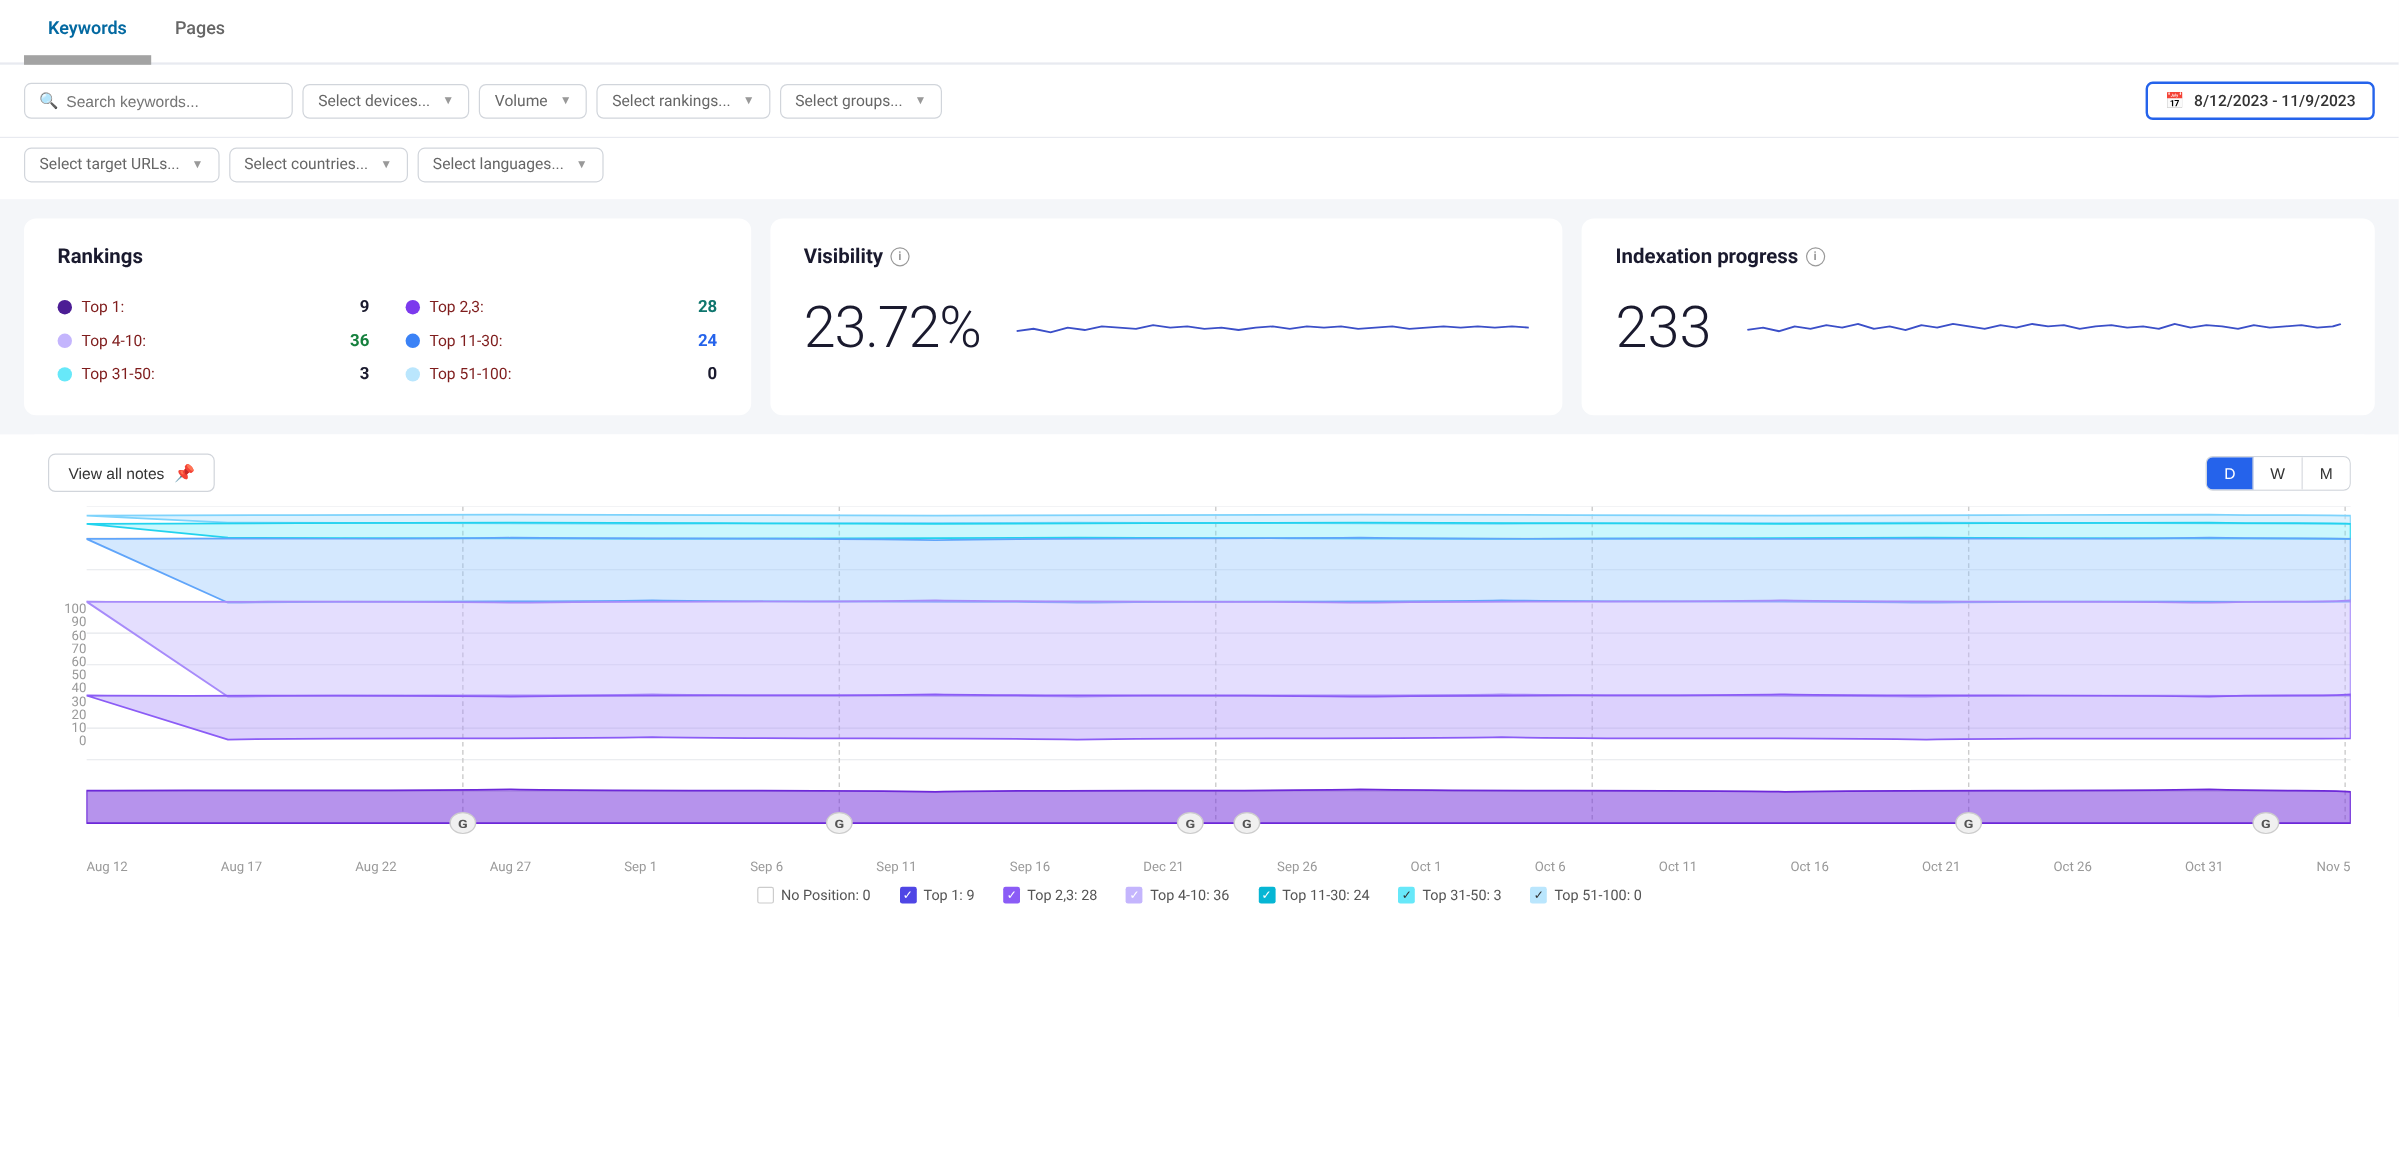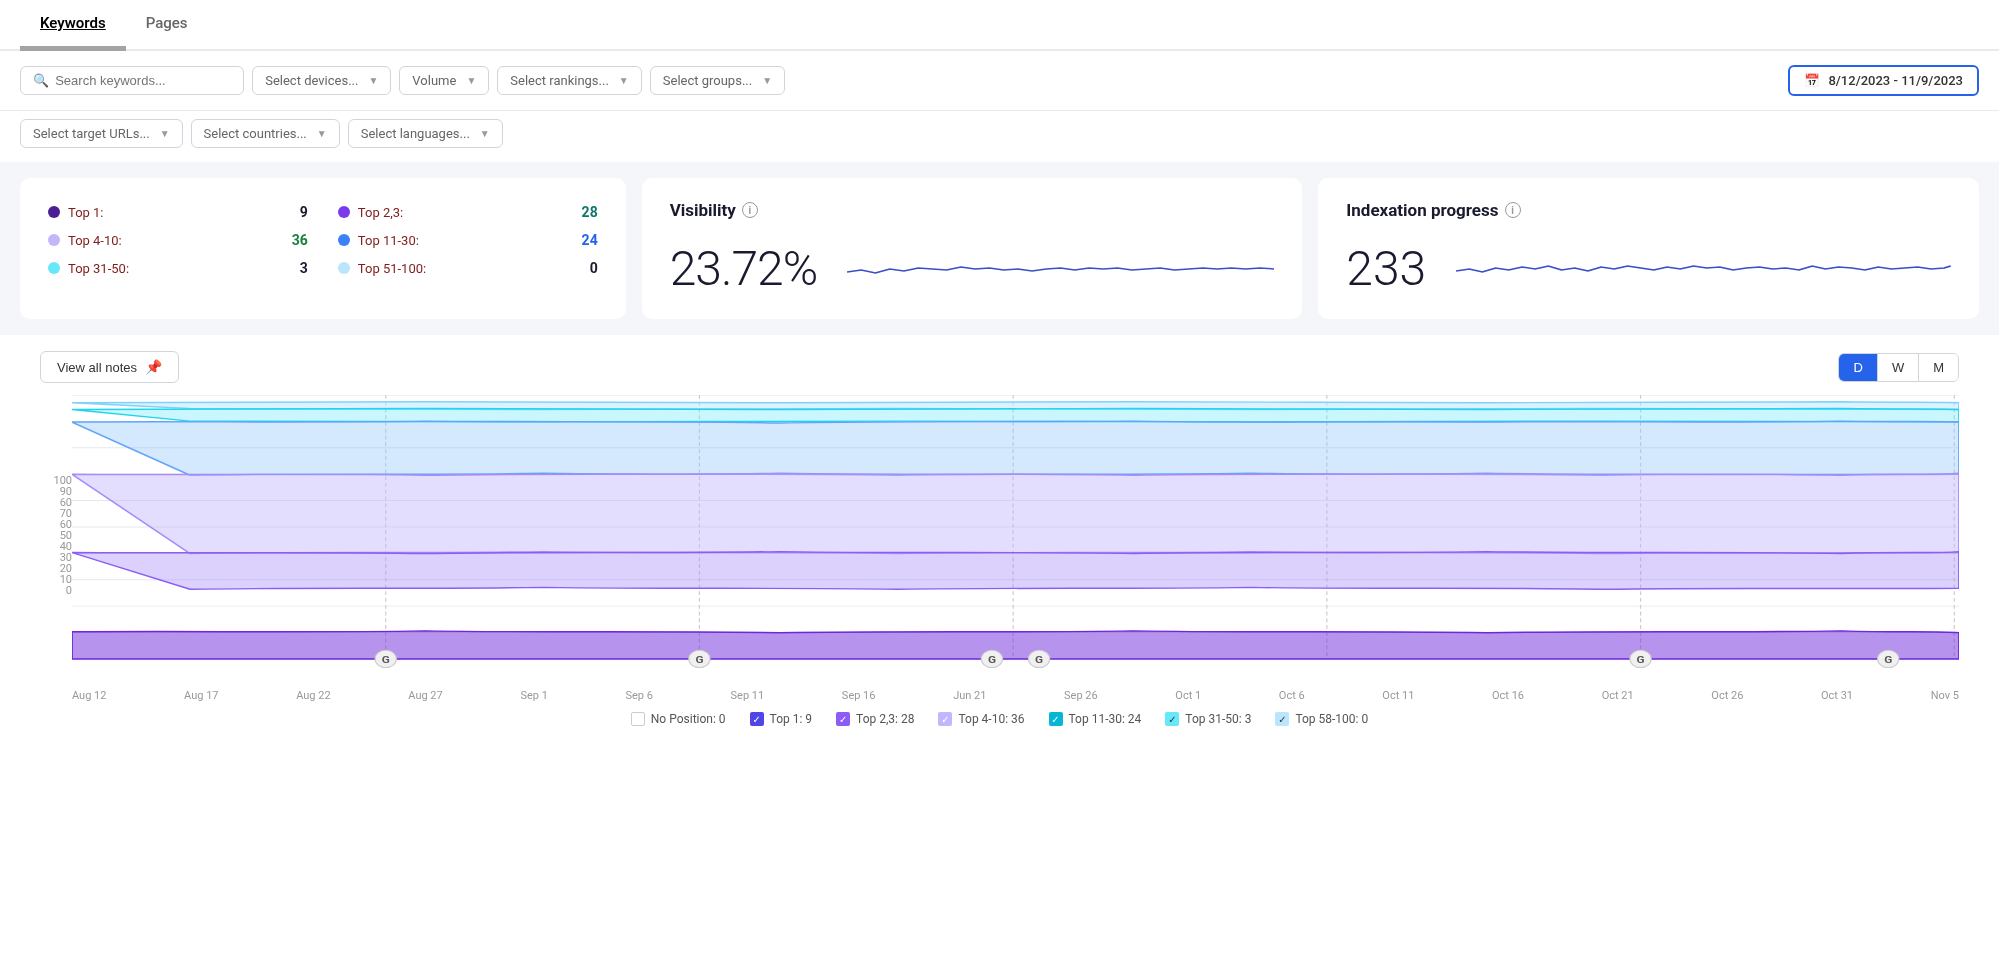--- a/index.html
+++ b/index.html
@@ -3,21 +3,21 @@
   <meta charset="utf-8">
   <style>
     * { box-sizing: border-box; margin: 0; padding: 0; }
     body { font-family: -apple-system, BlinkMacSystemFont, 'Segoe UI', Roboto, sans-serif; background: #f4f6f9; color: #333; font-size: 13px; }
 
     .app-container { background: #fff; min-height: 962px; padding: 0; }
 
     
     .tabs { display: flex; border-bottom: 2px solid #e8eaf0; padding: 0 20px; background: #fff; }
     .tab { padding: 14px 20px; font-size: 15px; font-weight: 500; cursor: pointer; border-bottom: 3px solid transparent; margin-bottom: -2px; color: #666; }
-    .tab.active { color: #000000; border-bottom: 5px solid #a3a3a3; font-weight: 600; text-decoration: underline; }
+    .tab.active { color: #0369a1; border-bottom: 8px solid #a3a3a3; font-weight: 600; }
 
     
     .filters-row { display: flex; flex-wrap: wrap; gap: 8px; padding: 14px 20px; background: #fff; align-items: center; border-bottom: 1px solid #e8eaf0; }
     .filter-input { display: flex; align-items: center; border: 1px solid #d1d5db; border-radius: 6px; padding: 6px 12px; background: #fff; gap: 6px; min-width: 200px; }
     .filter-input input { border: none; outline: none; font-size: 13px; color: #666; background: transparent; flex: 1; }
     .filter-select { display: flex; align-items: center; border: 1px solid #d1d5db; border-radius: 6px; padding: 6px 12px; background: #fff; gap: 6px; cursor: pointer; color: #666; font-size: 13px; white-space: nowrap; }
     .filter-select .chevron { font-size: 10px; color: #999; margin-left: 4px; }
     .filter-date { display: flex; align-items: center; border: 2px solid #2563eb; border-radius: 6px; padding: 6px 14px; background: #fff; gap: 8px; cursor: pointer; color: #333; font-size: 13px; font-weight: 500; margin-left: auto; }
     .filter-date .cal-icon { color: #666; }
 
@@ -114,20 +114,21 @@
     </div>
     <div class="filter-select">
       <span>Select languages...</span>
       <span class="chevron">▼</span>
     </div>
   </div>
 
   <div class="stats-row">
 
     <div class="stat-card">
+      <div class="stat-card-title">Rankings</div>
       <div class="rankings-grid">
 
         <div class="rank-item">
           <div class="rank-dot" style="background:#4c1d95;"></div>
           <span class="rank-label">Top 1:</span>
           <span class="rank-value">9</span>
         </div>
 
         <div class="rank-item">
           <div class="rank-dot" style="background:#7c3aed;"></div>
@@ -272,21 +273,21 @@
 
           <div style="display:flex; justify-content:space-between; padding: 4px 0 0 0; font-size:11px; color:#999;">
             <span>Aug 12</span>
             <span>Aug 17</span>
             <span>Aug 22</span>
             <span>Aug 27</span>
             <span>Sep 1</span>
             <span>Sep 6</span>
             <span>Sep 11</span>
             <span>Sep 16</span>
-            <span>Jun 21</span>
+            <span>Dec 21</span>
             <span>Sep 26</span>
             <span>Oct 1</span>
             <span>Oct 6</span>
             <span>Oct 11</span>
             <span>Oct 16</span>
             <span>Oct 21</span>
             <span>Oct 26</span>
             <span>Oct 31</span>
             <span>Nov 5</span>
           </div>
@@ -314,19 +315,19 @@
       <div class="legend-item">
         <div class="legend-check" style="background:#06b6d4; border-radius:2px; color:#fff; font-size:10px;">✓</div>
         <span>Top 11-30: 24</span>
       </div>
       <div class="legend-item">
         <div class="legend-check" style="background:#67e8f9; border-radius:2px; color:#333; font-size:10px;">✓</div>
         <span>Top 31-50: 3</span>
       </div>
       <div class="legend-item">
         <div class="legend-check" style="background:#bae6fd; border-radius:2px; color:#333; font-size:10px;">✓</div>
-        <span>Top 58-100: 0</span>
+        <span>Top 51-100: 0</span>
       </div>
     </div>
 
   </div>
 
 </div>
 
 </body></html>

